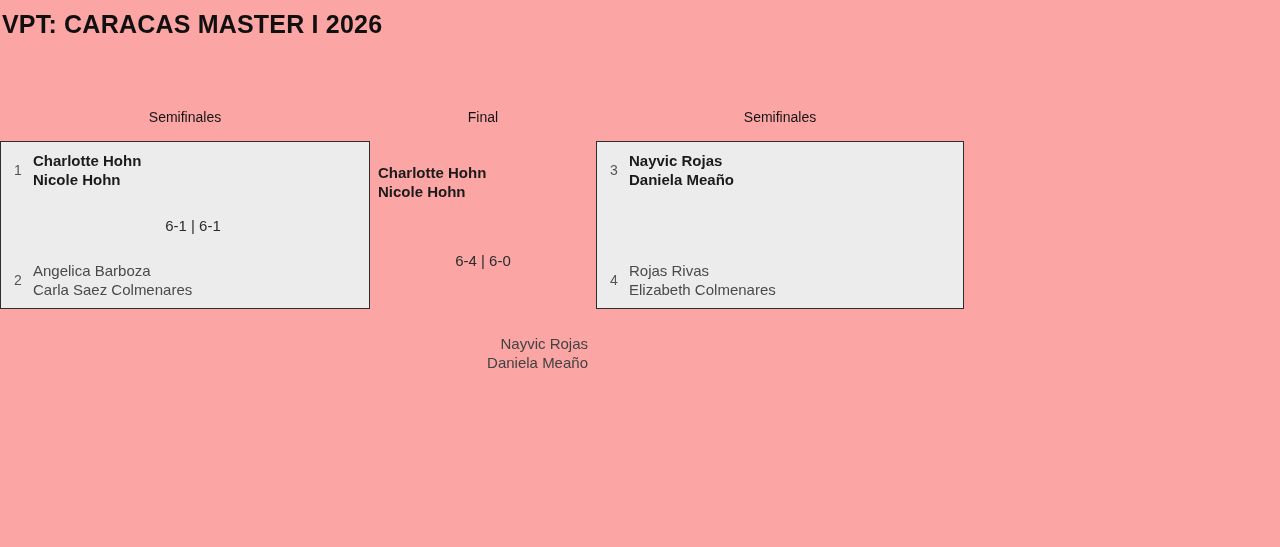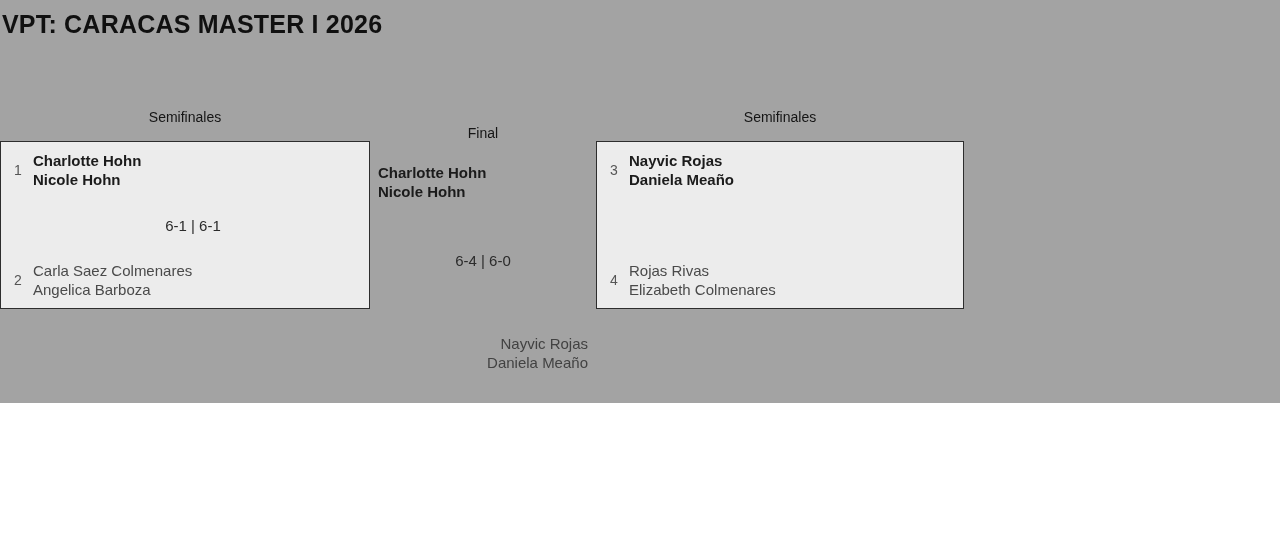--- a/index.html
+++ b/index.html
@@ -3,22 +3,22 @@
 <meta charset="utf-8">
 <style>
   html, body {
     margin: 0;
     padding: 0;
     background: #ffffff;
   }
   .stage {
     position: relative;
     width: 1280px;
-    height: 403px;
-    background: #a3a3a3;
+    height: 547px;
+    background: #fca5a5;
     font-family: "Liberation Sans", sans-serif;
     overflow: hidden;
   }
   .title-line {
     position: absolute;
     left: 2px;
     font-size: 25px;
     font-weight: 700;
     letter-spacing: 0.2px;
     color: #101010;
@@ -29,21 +29,21 @@
 
   .round-header {
     position: absolute;
     top: 109px;
     text-align: center;
     font-size: 14px;
     font-weight: 400;
     color: #151515;
   }
   .round-header.left   { left: 0;     width: 370px; }
-  .round-header.center { left: 378px; width: 210px; margin-top: 16px; }
+  .round-header.center { left: 378px; width: 210px; }
   .round-header.right  { left: 596px; width: 368px; }
 
   .match-box {
     position: absolute;
     top: 141px;
     height: 168px;
     background: #ececec;
     border: 1px solid #2d2d2d;
     box-sizing: border-box;
   }
@@ -137,22 +137,22 @@
       <span class="seed">1</span>
       <span class="names winner">
         <span>Charlotte Hohn</span>
         <span>Nicole Hohn</span>
       </span>
     </div>
     <div class="match-score">6-1 | 6-1</div>
     <div class="team bottom">
       <span class="seed">2</span>
       <span class="names loser">
+        <span>Angelica Barboza</span>
         <span>Carla Saez Colmenares</span>
-        <span>Angelica Barboza</span>
       </span>
     </div>
   </div>
 
   <div class="match-box right">
     <div class="team top">
       <span class="seed">3</span>
       <span class="names winner">
         <span>Nayvic Rojas</span>
         <span>Daniela Meaño</span>

